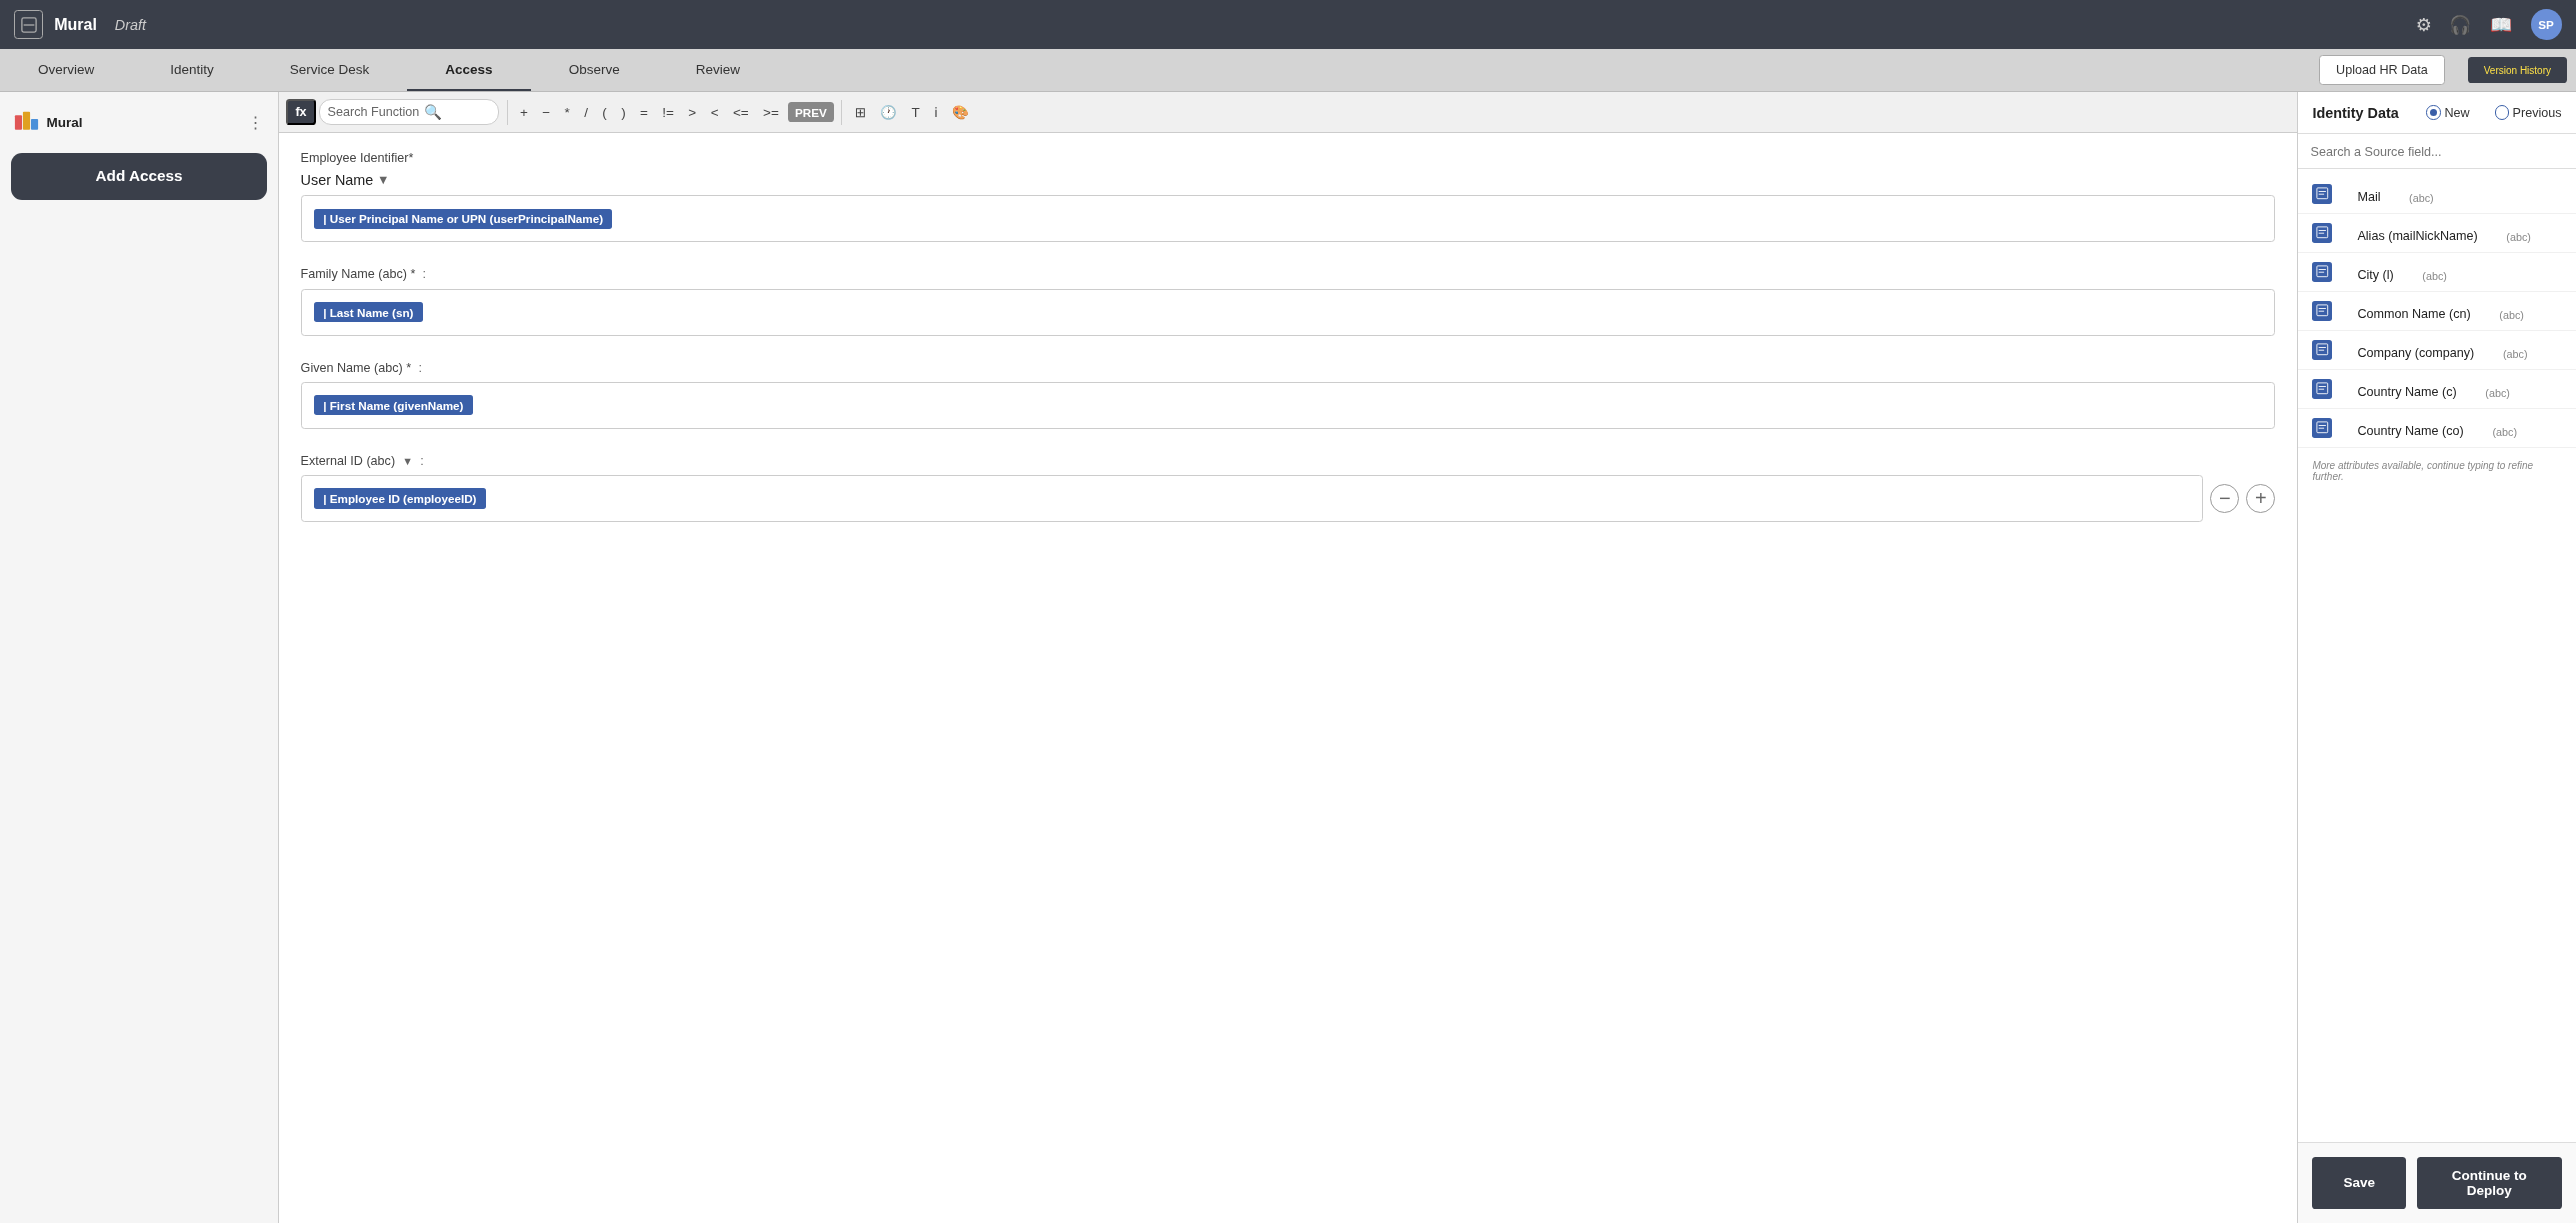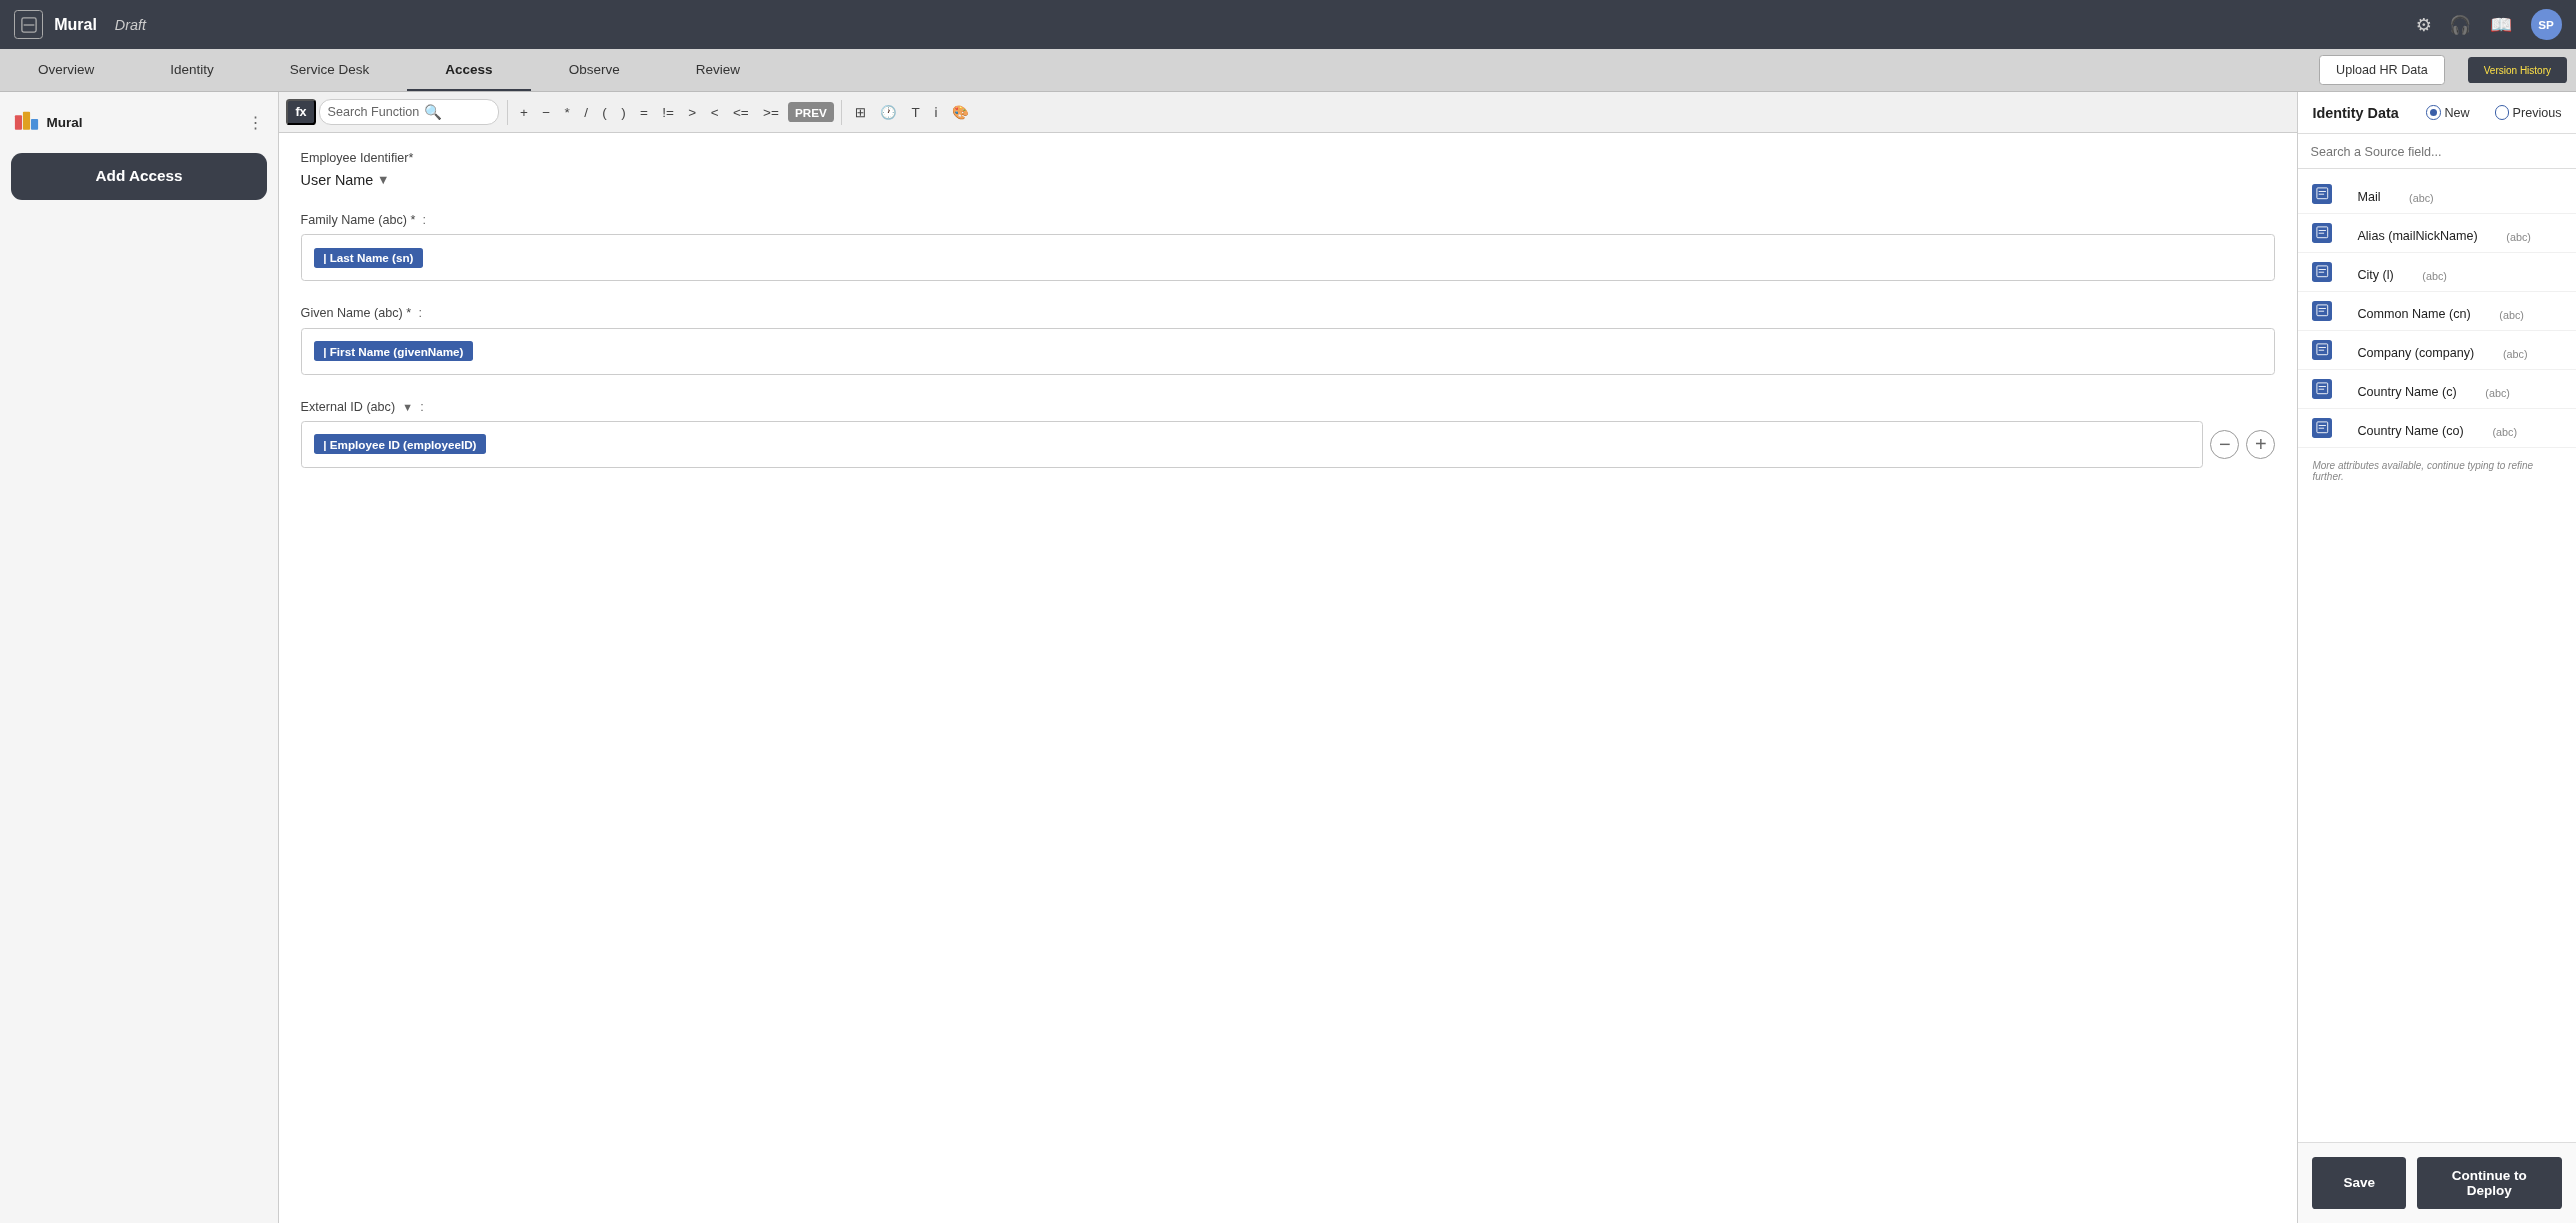--- a/index.html
+++ b/index.html
@@ -188,20 +188,23 @@
     <div class="form-area">
 
       <div class="field-group">
         <div class="field-label">
           <span class="field-label-text">Employee Identifier*</span>
         </div>
         <div class="dropdown-row">
           <span class="dropdown-select">User Name</span>
           <span class="dropdown-arrow">▼</span>
         </div>
+        <div class="field-input-box" style="margin-top:7.2px;">
+          <div class="field-tag">| User Principal Name or UPN (userPrincipalName)</div>
+        </div>
       </div>
 
       <div class="field-group">
         <div class="field-label">
           <span class="field-label-text">Family Name (abc) *</span>
           <span class="field-colon">:</span>
         </div>
         <div class="field-input-box">
           <div class="field-tag">| Last Name (sn)</div>
         </div>

